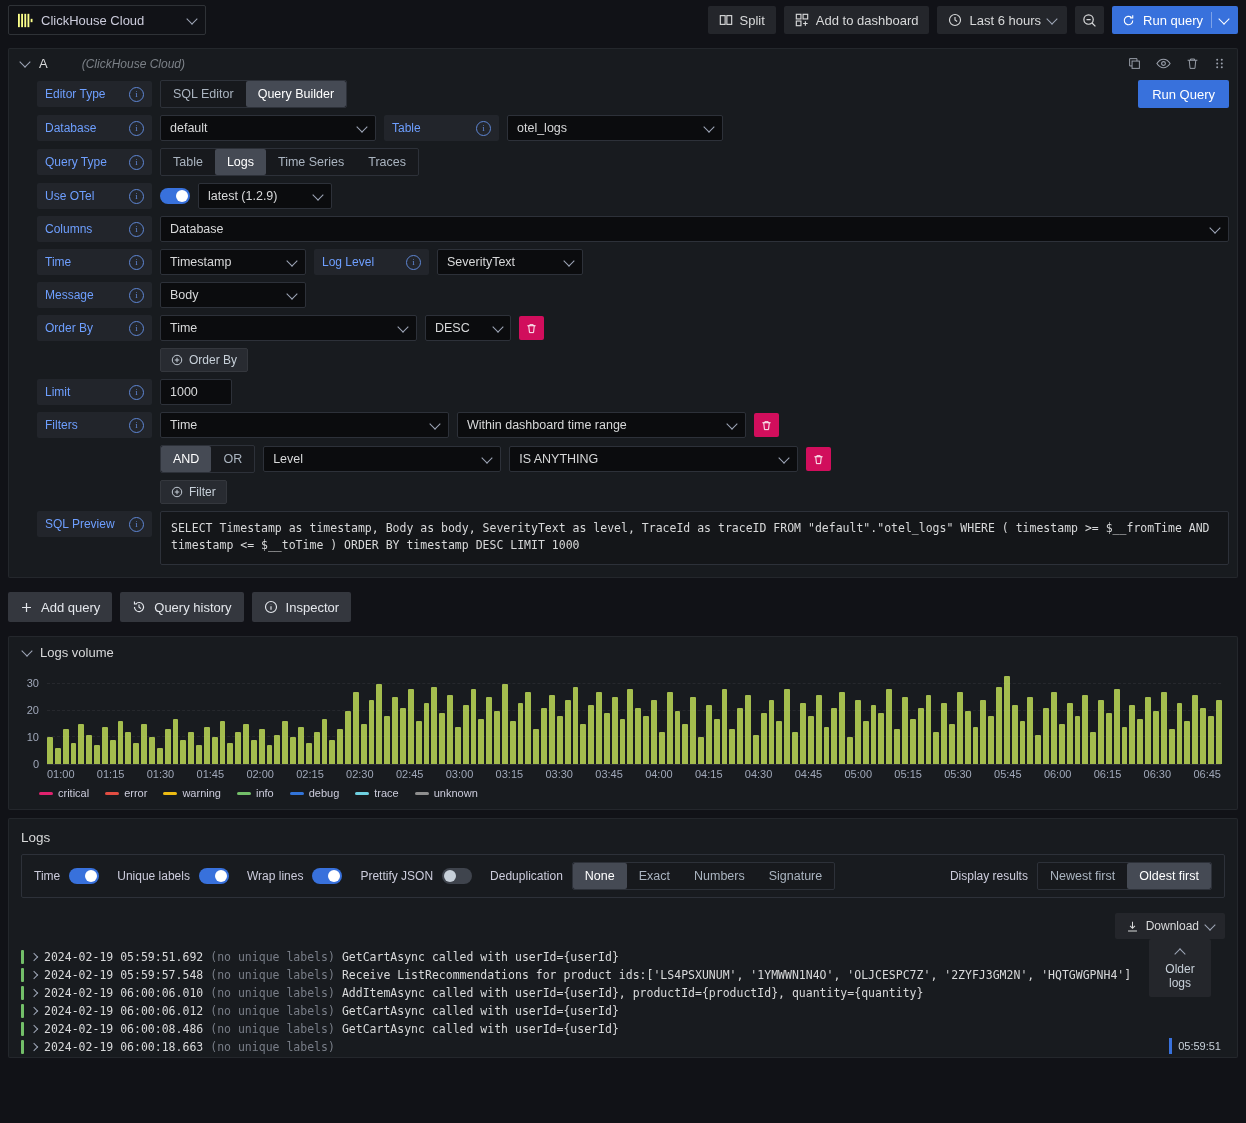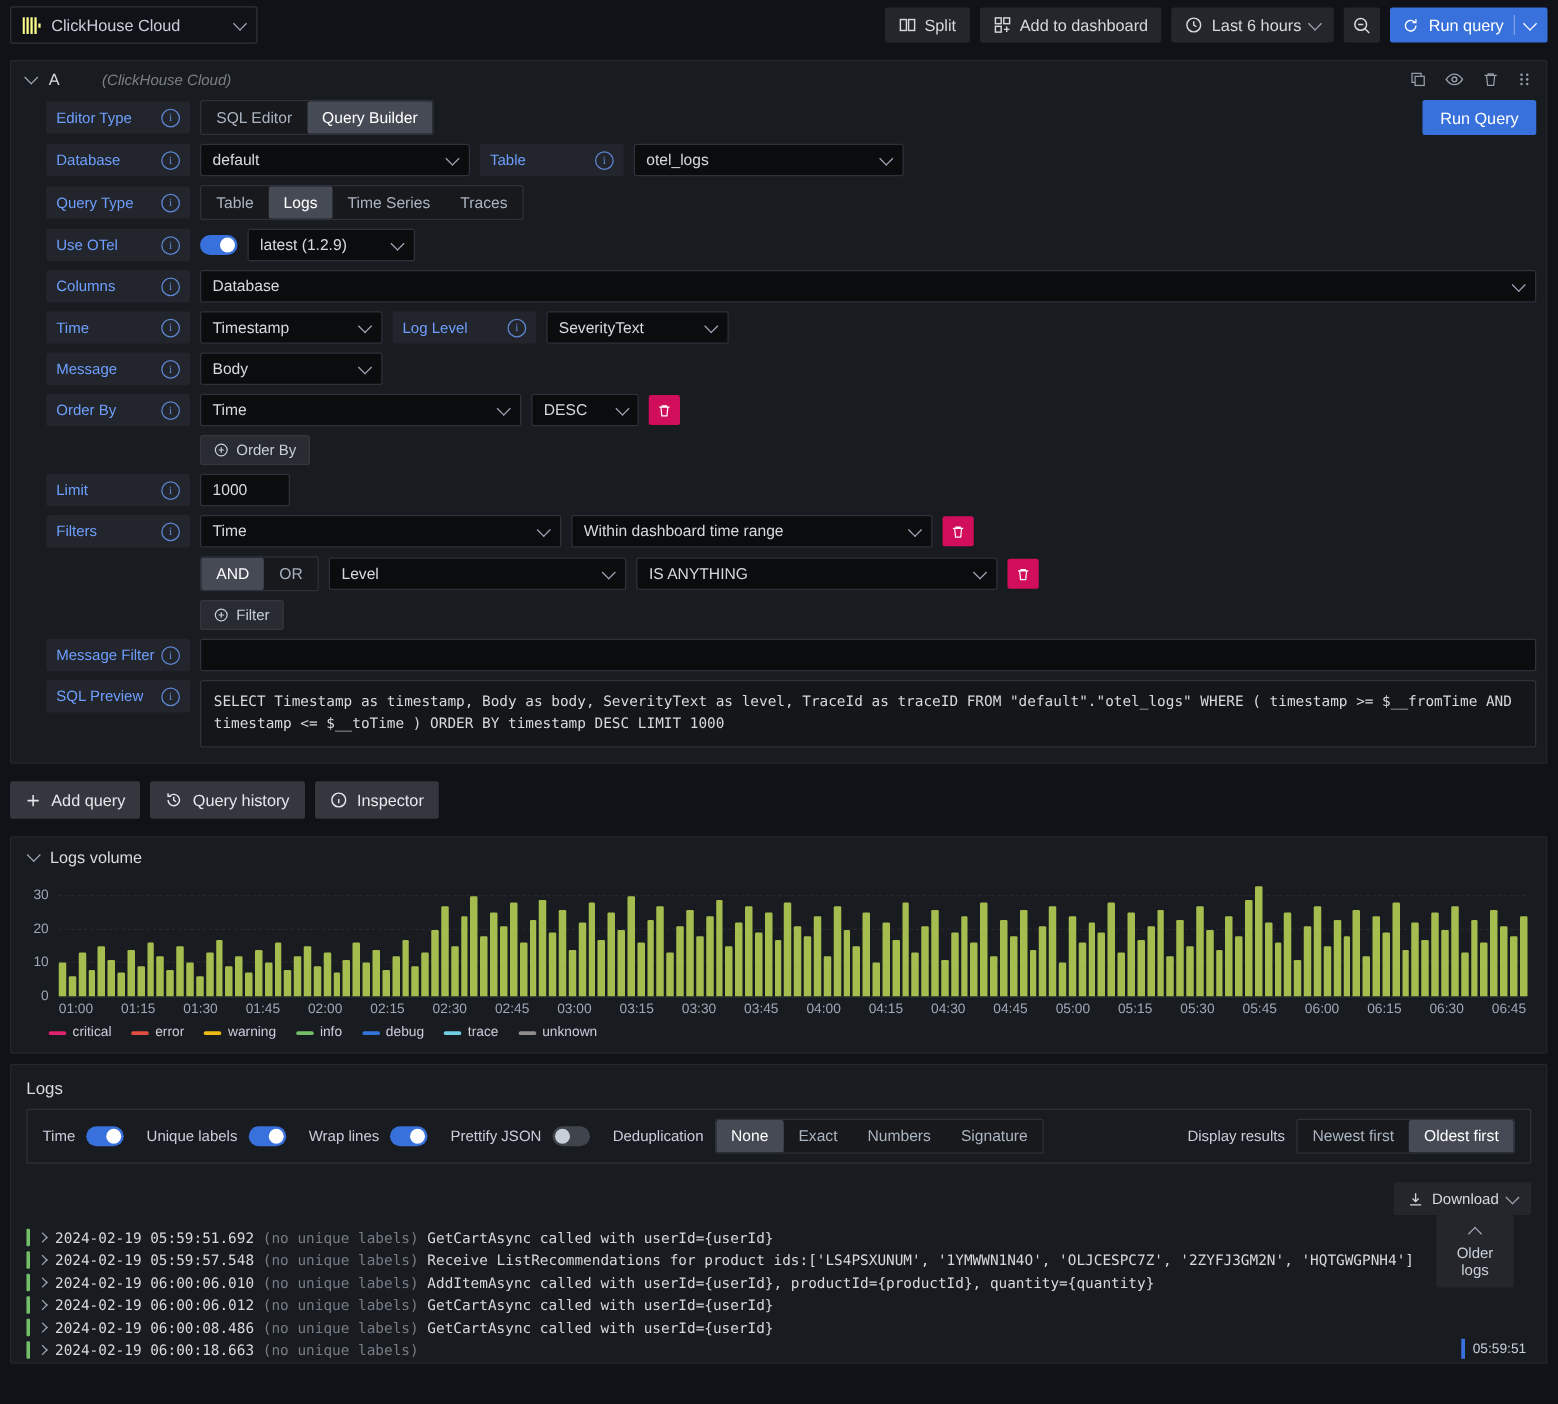--- a/index.html
+++ b/index.html
@@ -364,29 +364,20 @@
     </div>
     <div class="frow">
       <button class="btn-add indent">
         <svg width="12" height="12" viewBox="0 0 16 16" fill="none" stroke="currentColor" stroke-width="1.3">
             <circle cx="8" cy="8" r="6.3"></circle>
             <path d="M8 5v6M5 8h6"></path>
           </svg>
         <span>Filter</span>
       </button>
     </div>
-    <div class="frow">
-      <div class="flabel">
-          <span>Message Filter</span>
-          <span class="info-icon"></span>
-        </div>
-      <div class="tinput flex1">
-          <span></span>
-        </div>
-    </div>
     <div class="frow" style="align-items:flex-start;margin-bottom:0;">
       <div class="flabel">
           <span>SQL Preview</span>
           <span class="info-icon"></span>
         </div>
       <pre class="sql">SELECT Timestamp as timestamp, Body as body, SeverityText as level, TraceId as traceID FROM "default"."otel_logs" WHERE ( timestamp &gt;= $__fromTime AND timestamp &lt;= $__toTime ) ORDER BY timestamp DESC LIMIT 1000</pre>
     </div>
   </div>
 </div>
 

